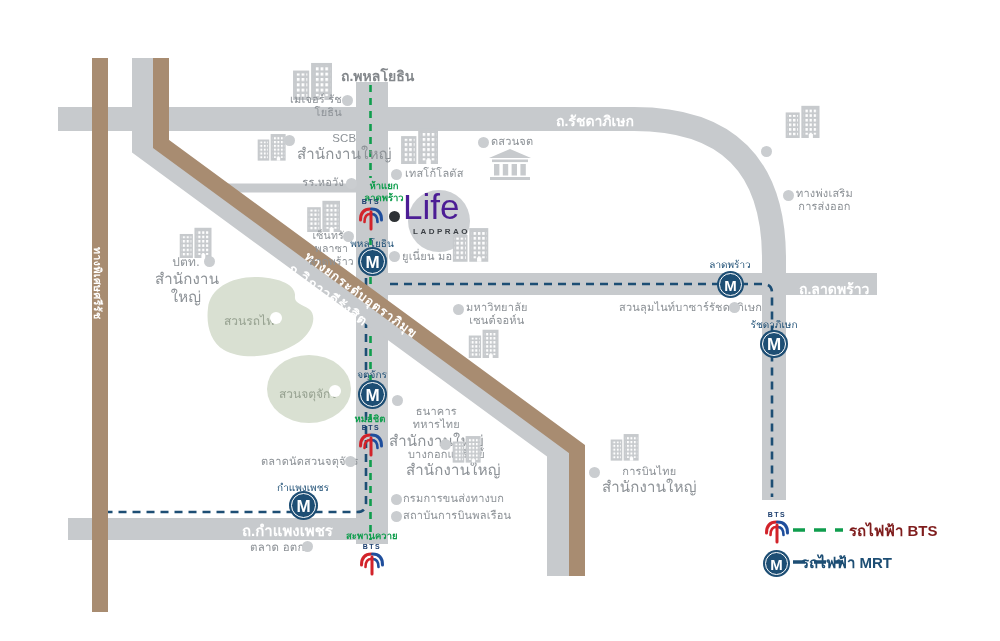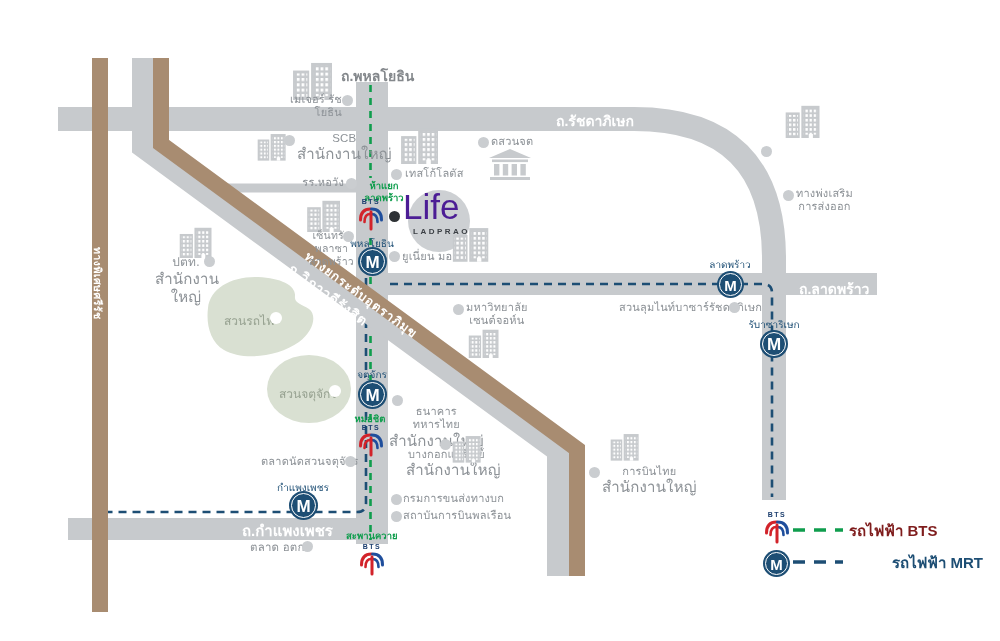--- a/index.html
+++ b/index.html
@@ -112,21 +112,21 @@
   <div class="mrt-name" style="left:272px;top:480px;width:62px;">กำแพงเพชร</div>
   <div class="m-logo" style="left:289px;top:491px;width:29px;height:29px;">
     <span class="ring"></span>
       <span class="m">M</span>
   </div>
   <div class="mrt-name" style="left:702px;top:257px;width:56px;">ลาดพร้าว</div>
   <div class="m-logo sm" style="left:717px;top:271px;width:27px;height:27px;">
     <span class="ring"></span>
       <span class="m">M</span>
   </div>
-  <div class="mrt-name" style="left:744px;top:317px;width:60px;">รับาซาริเษก</div>
+  <div class="mrt-name" style="left:744px;top:317px;width:60px;">รัชดาภิเษก</div>
   <div class="m-logo" style="left:760px;top:330px;width:28px;height:28px;">
     <span class="ring"></span>
       <span class="m">M</span>
   </div>
 
   <div class="bts-name" style="left:360px;top:180px;width:48px;">
     <span class="ln">ห้าแยก</span>
     <span class="ln">ลาดพร้าว</span>
   </div>
   <div class="bts-logo" style="left:356px;top:198px;">
@@ -292,15 +292,15 @@
   </svg>
   <div class="legend-text" style="left:849px;top:519px;color:#7f1d1d;">รถไฟฟ้า BTS</div>
 
   <div class="m-logo sm" style="left:763px;top:550px;width:27px;height:27px;">
     <span class="ring"></span>
       <span class="m">M</span>
   </div>
   <svg class="abs" style="left:793px;top:558px;" width="50" height="8">
     <line x1="0" y1="4" x2="50" y2="4" stroke="#1d4e74" stroke-width="3.5" stroke-dasharray="12 9"></line>
   </svg>
-  <div class="legend-text" style="left:892px;top:551px;color:#1d4e74;">รถไฟฟ้า MRT</div>
+  <div class="legend-text" style="left:801px;top:551px;color:#1d4e74;">รถไฟฟ้า MRT</div>
 
 </div>
 
 </body></html>

